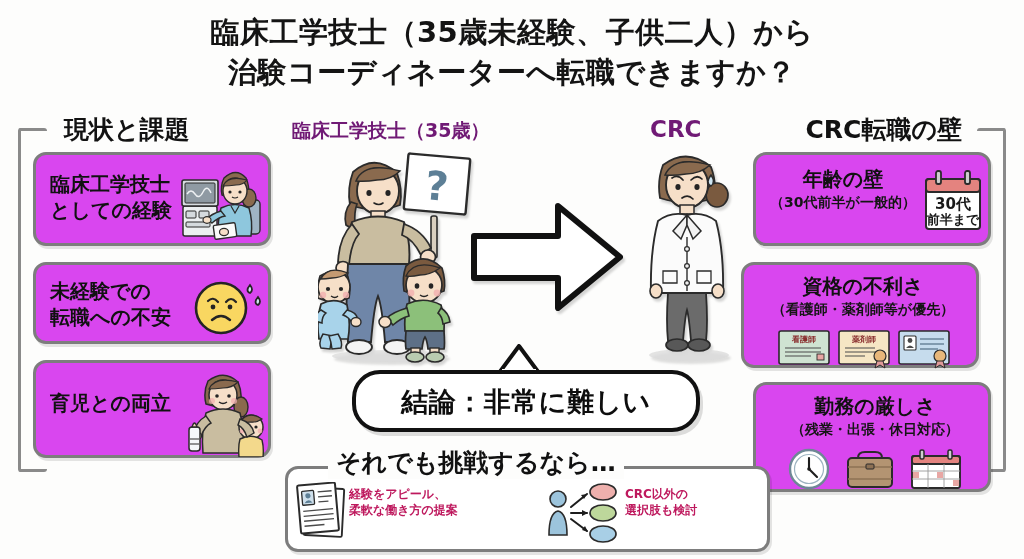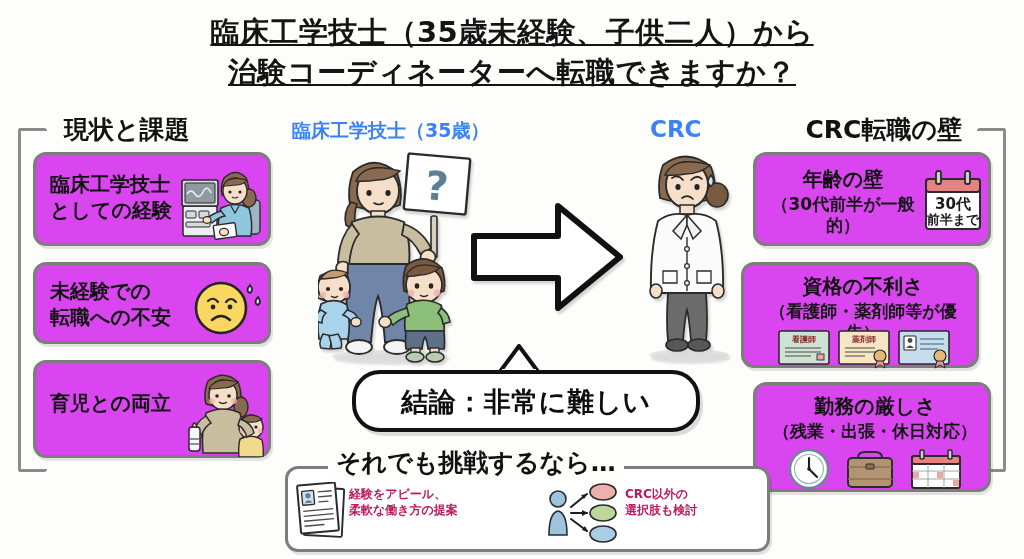--- a/index.html
+++ b/index.html
@@ -24,21 +24,21 @@
     left: 0;
     top: 12px;
     width: 1024px;
     text-align: center;
     font-weight: bold;
     font-size: 29px;
     line-height: 1.38;
     color: #141414;
     letter-spacing: 0.5px;
   }
-  .title .ln { display: block; text-decoration: underline; }
+  .title .ln { display: block; }
 
   
   .bracket {
     position: absolute;
     border: 3px solid #8a8a8a;
     border-radius: 3px;
   }
   .bracket-left {
     left: 18px;
     top: 128px;
@@ -77,21 +77,21 @@
     box-shadow: 2px 3px 0 rgba(0,0,0,0.10);
   }
   .card .txt {
     position: absolute;
     font-weight: bold;
     color: #111;
     line-height: 1.28;
   }
   .card .sub {
     font-weight: bold;
-    font-size: 17px;
+    font-size: 14px;
     color: #151515;
     display: block;
     margin-top: 1px;
   }
 
   
   #card-l1 { left: 33px; top: 152px;  width: 238px; height: 94px; }
   #card-l2 { left: 33px; top: 262px;  width: 238px; height: 82px; }
   #card-l3 { left: 33px; top: 360px;  width: 238px; height: 98px; }
   #card-l1 .txt { left: 14px; top: 17px; font-size: 20px; }
@@ -104,21 +104,21 @@
   #card-r3 { right: 33px; top: 382px; width: 238px; height: 110px; }
   #card-r1 .txt { left: 12px; top: 12px; font-size: 20px; width: 150px; text-align: center;}
   #card-r2 .txt { left: 10px; top: 9px;  font-size: 20px; width: 218px; text-align: center;}
   #card-r3 .txt { left: 10px; top: 9px;  font-size: 20px; width: 218px; text-align: center;}
 
   
   .stage-label {
     position: absolute;
     font-weight: bold;
     font-size: 19px;
-    color: #3b82f6;
+    color: #701a75;
     white-space: nowrap;
   }
   #label-from { left: 292px; top: 118px; }
   #label-to   { left: 650px; top: 116px; font-size: 23px; }
 
   
   #bubble {
     position: absolute;
     left: 352px;
     top: 370px;

